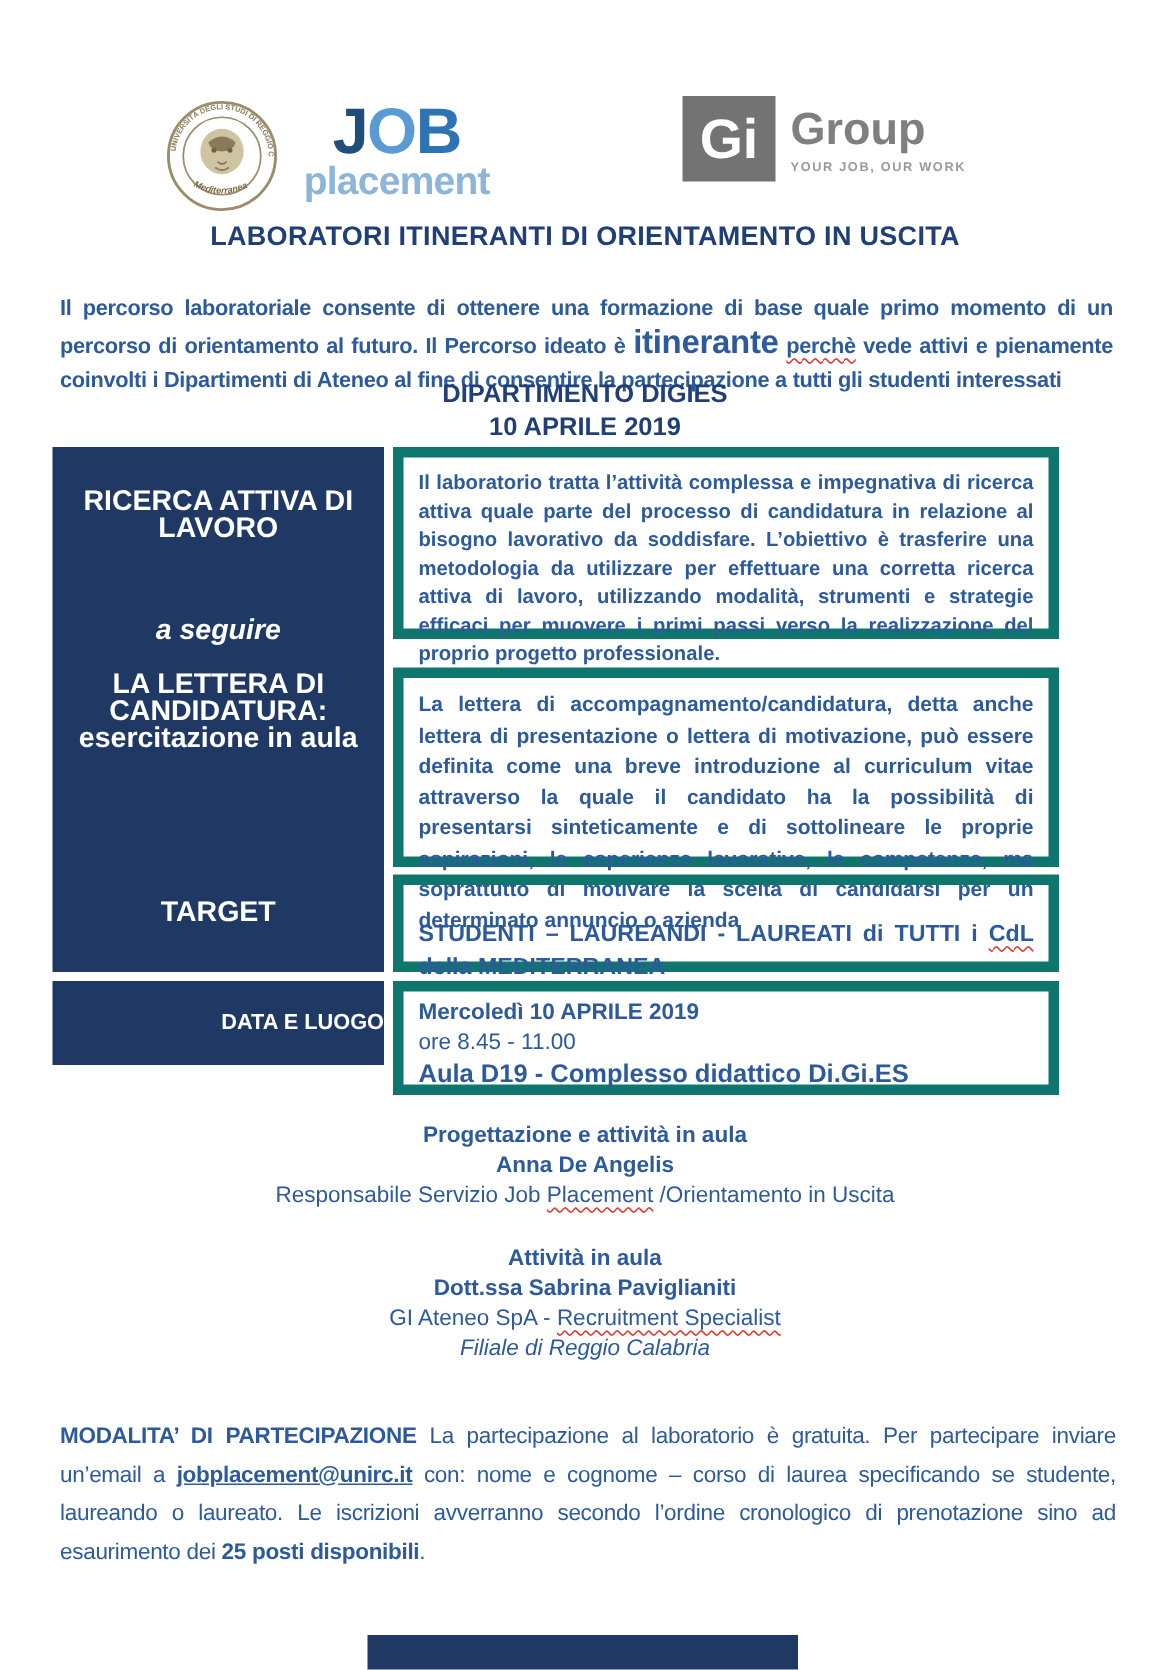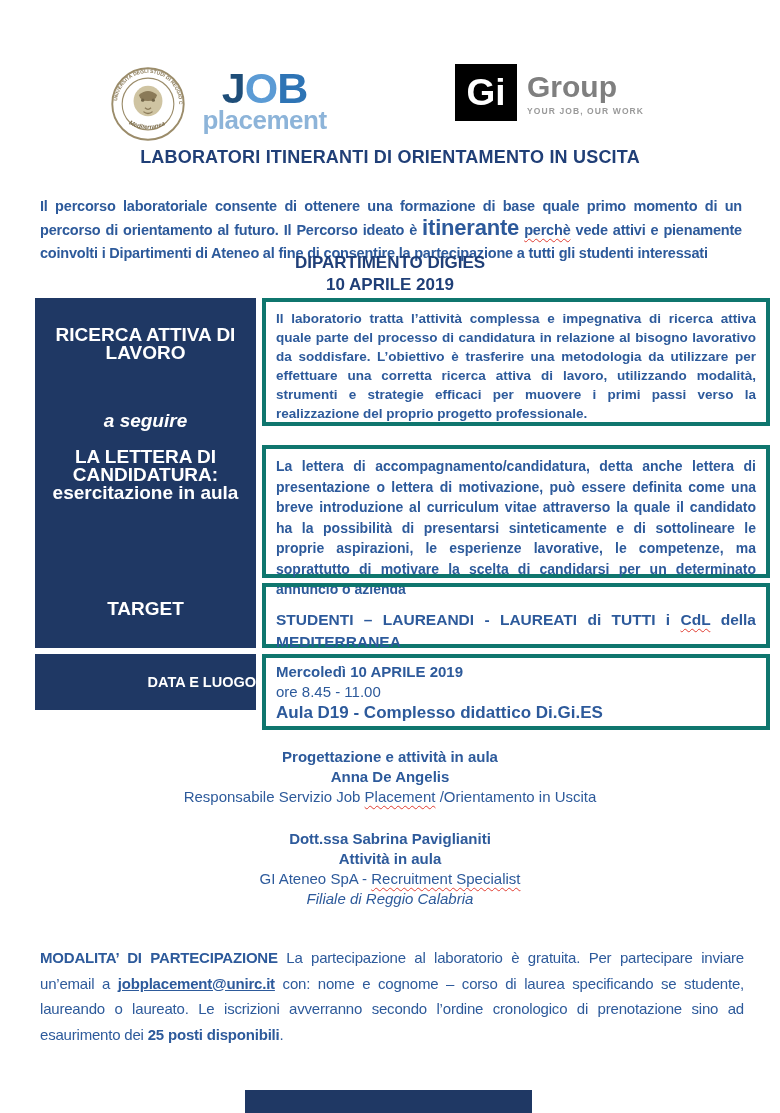--- a/index.html
+++ b/index.html
@@ -10,21 +10,21 @@
   
   .logos{position:absolute;top:62px;left:0;width:780px;height:85px;}
   .seal{position:absolute;left:110px;top:4px;width:76px;height:76px;}
   .joblogo{position:absolute;left:202px;top:6px;width:125px;height:72px;text-align:center;}
   .job-word{font-weight:bold;font-size:43px;line-height:40px;letter-spacing:-1px;}
   .job-j{color:#1f4e79;}
   .job-o{color:#5b9bd5;}
   .job-b{color:#2e74b5;}
   .job-sub{font-weight:bold;font-size:26px;line-height:24px;color:#8db4d9;letter-spacing:-0.5px;margin-top:0;}
   .gilogo{position:absolute;left:455px;top:2px;display:flex;align-items:flex-start;}
-  .gi-square{width:62px;height:57px;background:#000000;color:#ffffff;display:flex;align-items:center;justify-content:center;font-weight:bold;font-size:37px;}
+  .gi-square{width:62px;height:57px;background:#737373;color:#ffffff;display:flex;align-items:center;justify-content:center;font-weight:bold;font-size:37px;}
   .gi-right{margin-left:10px;padding-top:8px;}
   .gi-name{color:#7f7f7f;font-size:30px;font-weight:600;line-height:30px;}
   .gi-tagline{color:#9a9a9a;font-size:8.5px;letter-spacing:1.1px;margin-top:4px;font-weight:bold;}
   
   .title{position:absolute;top:147px;left:0;width:780px;text-align:center;
     color:#203f77;font-weight:bold;font-size:18px;letter-spacing:0.2px;}
   .intro{position:absolute;top:180px;left:40px;width:702px;text-align:justify;
     color:#2d5a9b;font-weight:600;font-size:14.5px;line-height:22.5px;letter-spacing:-0.2px;}
   .intro .big{font-size:22px;font-weight:600;}
   .event-heading{position:absolute;top:252px;left:0;width:780px;text-align:center;
@@ -33,21 +33,21 @@
   .sched{position:absolute;left:35px;top:298px;width:737px;height:434px;}
   .navy{background:#1f3864;position:absolute;left:0;width:221px;color:#ffffff;}
   .navyA{top:0;height:350px;}
   .navyB{top:356px;height:56px;display:flex;align-items:center;justify-content:flex-end;}
   .navy .lbl{position:absolute;left:0;width:100%;text-align:center;font-weight:bold;font-size:19px;line-height:18px;}
   .lbl1{top:28px;}
   .lbl-sub{top:114px;font-style:italic;font-size:14px;}
   .lbl2{top:150px;}
   .lbl3{top:302px;}
   .lbl4{font-weight:bold;font-size:14.5px;text-align:center;}
-  .cell{position:absolute;left:227px;width:508px;border:4px solid #0f766e;
+  .cell{position:absolute;left:227px;width:444px;border:7px solid #0f766e;
     color:#2d5a9b;font-weight:600;text-align:justify;box-sizing:border-box;}
   .cell1{top:0;height:128px;font-size:13.5px;line-height:19px;padding:7px 10px;}
   .cell2{top:147px;height:133px;font-size:14px;line-height:20.5px;padding:7px 10px;}
   .cell3{top:285px;height:65px;font-size:15.5px;line-height:22px;font-weight:bold;padding:22px 10px;}
   .cell4{top:356px;height:76px;padding:4px 10px;text-align:left;}
   .cell4 .l1{font-size:15px;font-weight:bold;line-height:20px;}
   .cell4 .l2{font-size:15px;font-weight:500;line-height:19px;}
   .cell4 .l3{font-size:17px;font-weight:bold;line-height:23px;}
   
   .credits{position:absolute;left:0;width:780px;text-align:center;color:#2d5a9b;font-size:15px;line-height:20px;}
@@ -145,22 +145,22 @@
 
 <div class="credits credits1">
   <div class="b">Progettazione e attività in aula</div>
   <div class="b">Anna De Angelis</div>
   <div><span>Responsabile Servizio Job</span>
 <span class="sq">Placement</span>
 <span>/Orientamento in Uscita</span></div>
 </div>
 
 <div class="credits credits2">
+  <div class="b">Attività in aula</div>
   <div class="b">Dott.ssa Sabrina Paviglianiti</div>
-  <div class="b">Attività in aula</div>
   <div><span>GI Ateneo SpA -</span>
 <span class="sq">Recruitment Specialist</span></div>
   <div class="it">Filiale di Reggio Calabria</div>
 </div>
 
 <p class="participation"><span class="b">MODALITA’ DI PARTECIPAZIONE</span>
 <span>La partecipazione al laboratorio è gratuita. Per partecipare inviare un’email a</span>
 <a href="#" class="email">jobplacement@unirc.it</a>
 <span>con: nome e cognome – corso di laurea specificando se studente, laureando o laureato. Le iscrizioni avverranno secondo l’ordine cronologico di prenotazione sino ad esaurimento dei</span>
 <span class="b">25 posti disponibili</span><span>.</span></p>

